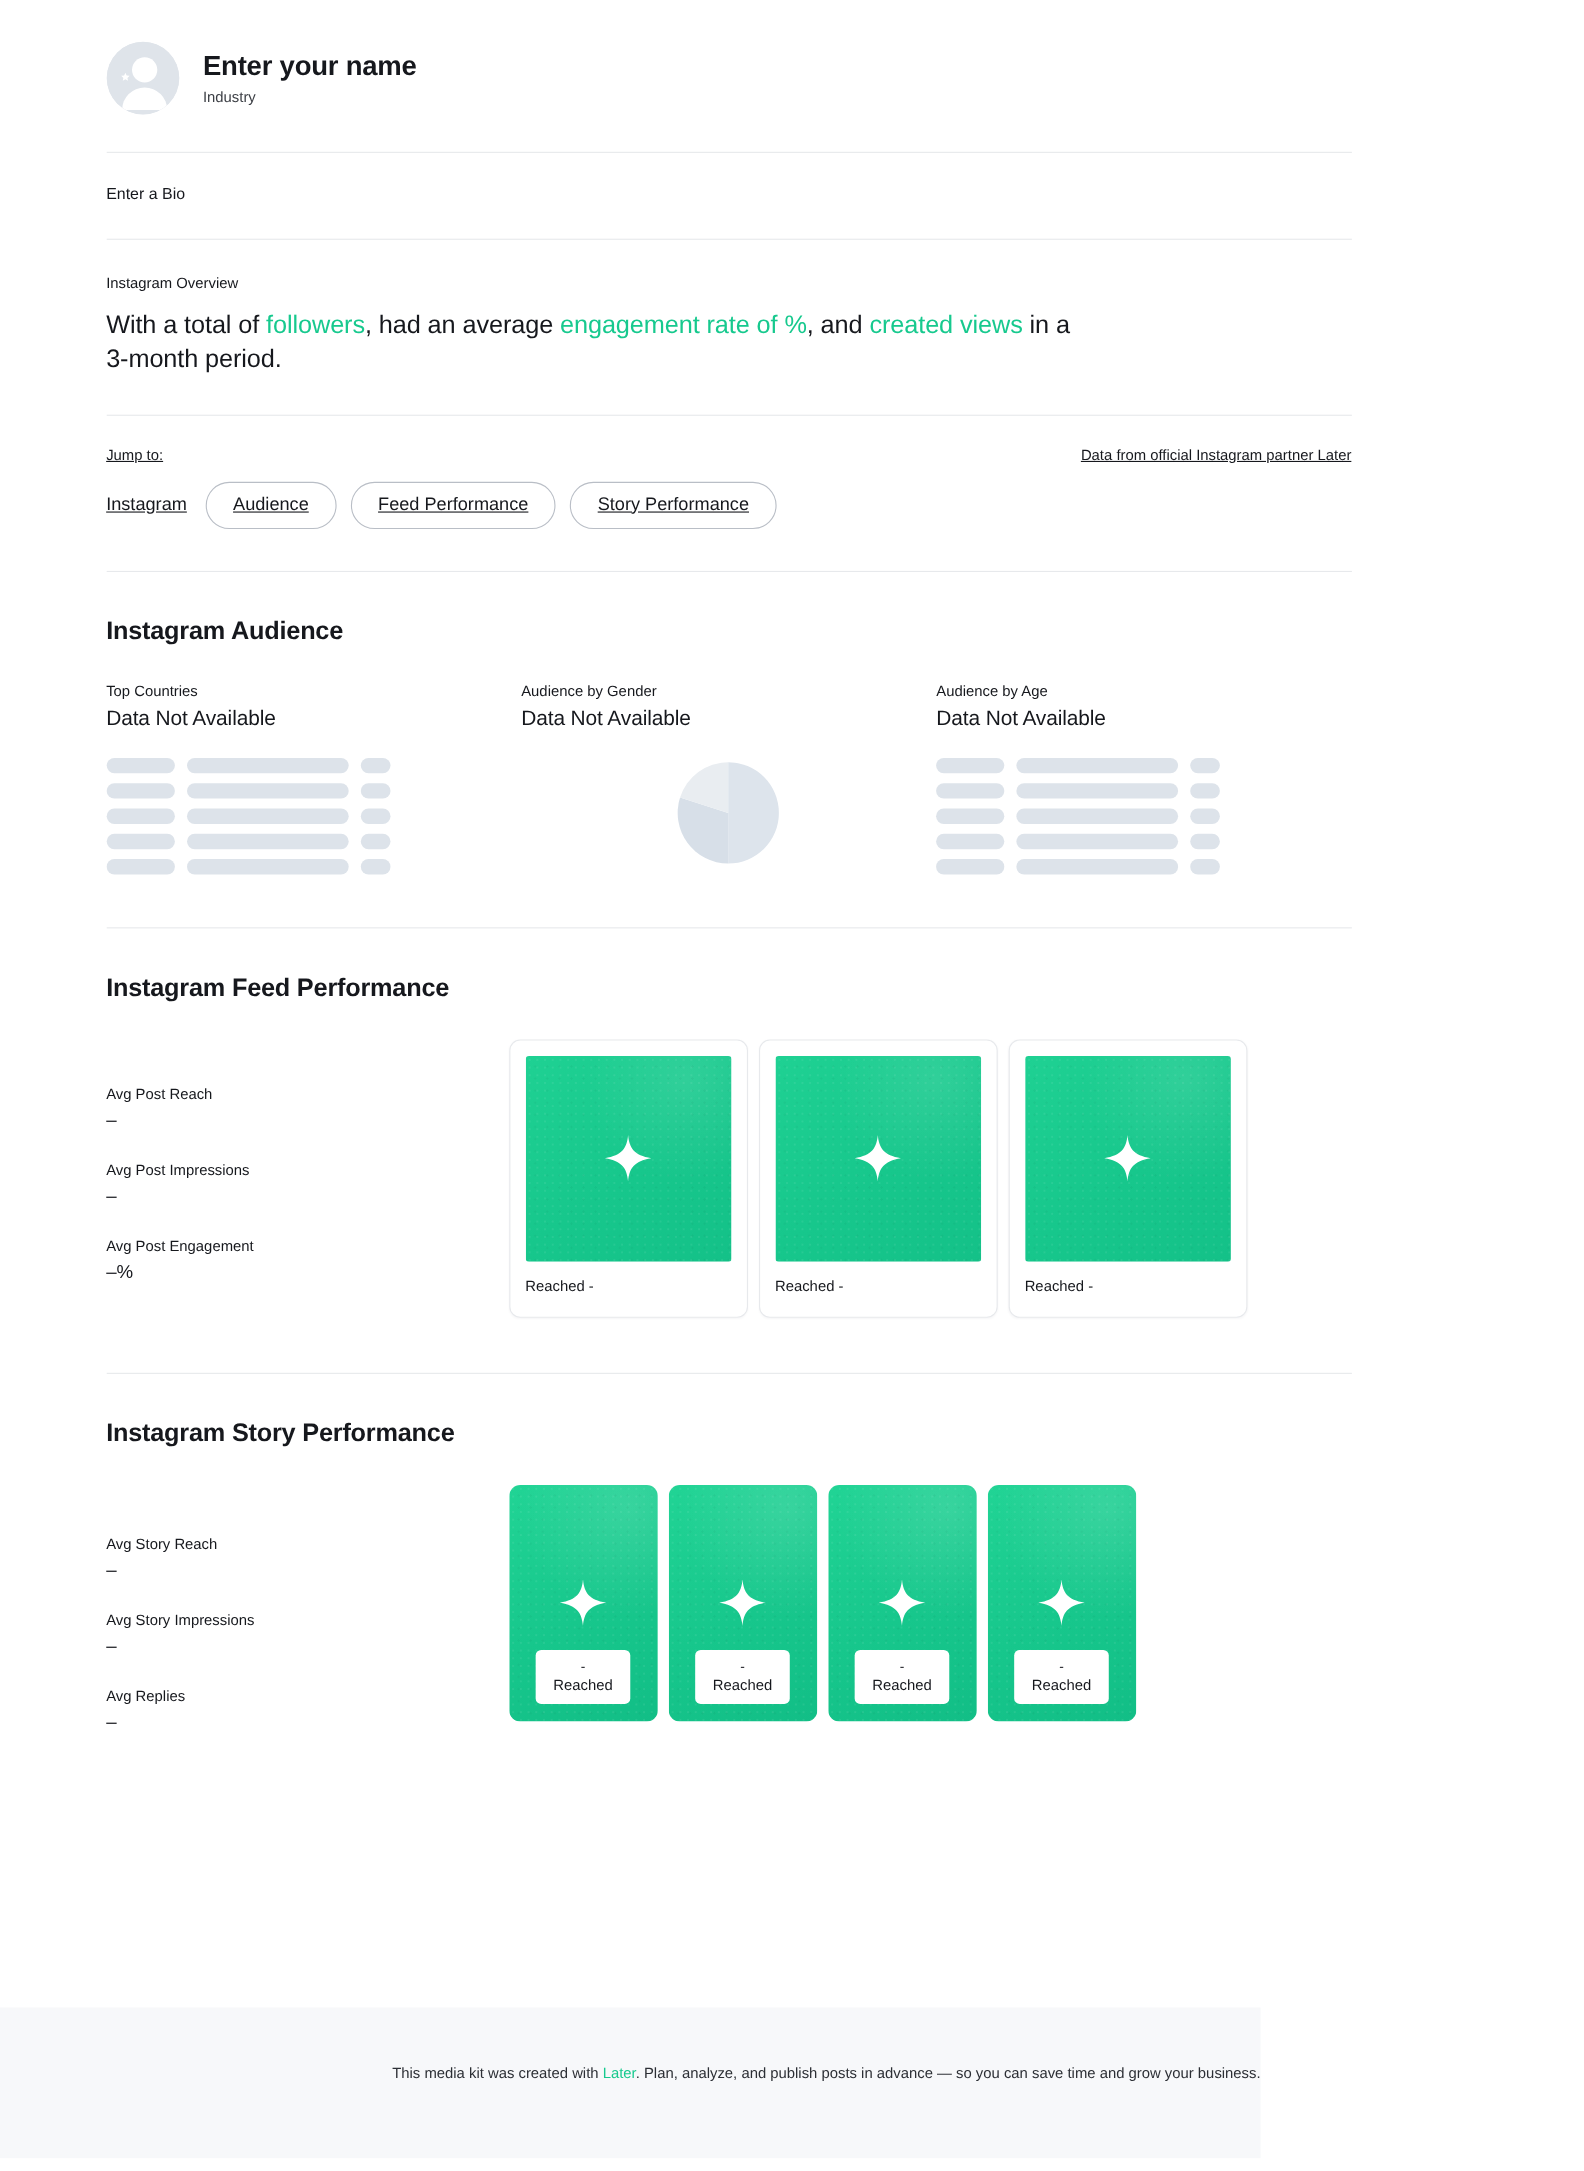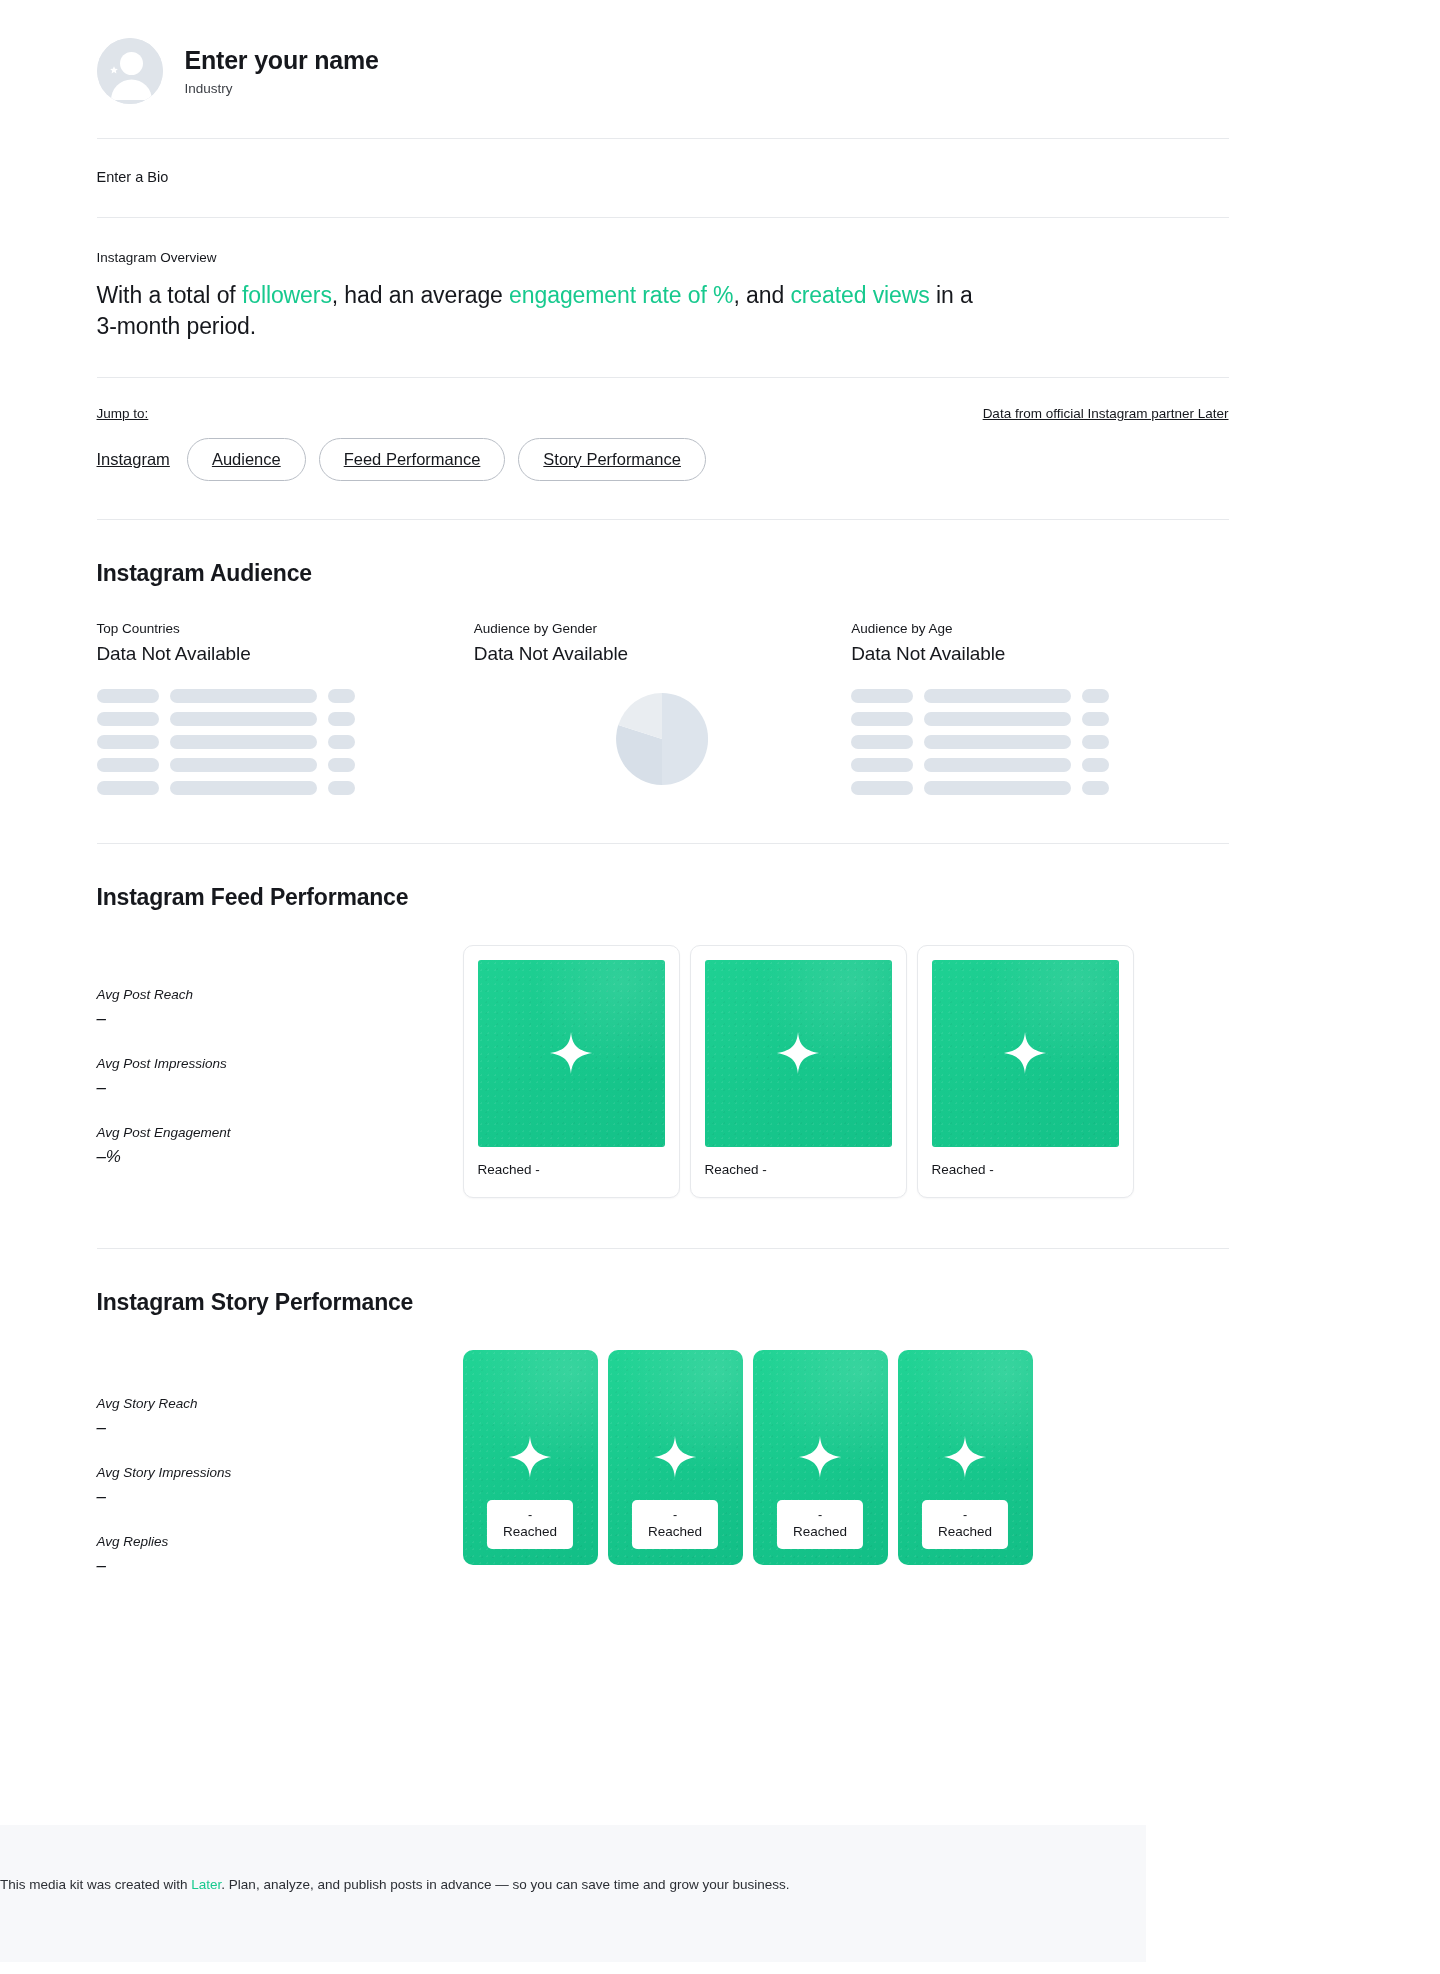--- a/index.html
+++ b/index.html
@@ -145,21 +145,21 @@
   .pie { width: 96px; height: 96px; }
 
   
   .perf-layout {
     display: flex;
     gap: 0px;
     align-items: flex-start;
     padding-bottom: 50px;
   }
   .metrics-col { width: 366px; flex: 0 0 366px; padding-top: 42px; }
-  .metric { margin-bottom: 27px; font-style: italic; }
+  .metric { margin-bottom: 27px; }
   .metric:last-child { margin-bottom: 0; }
   .metric-label { font-size: 13.5px; color: #16181d; margin-bottom: 7px; }
   .metric-value { font-size: 17px; color: #16181d; letter-spacing: -0.1px; }
 
   .feed-cards { display: flex; gap: 10px; flex: 1 1 auto; }
   .feed-card {
     width: 217px;
     background: #ffffff;
     border: 1px solid #e7e9ec;
     border-radius: 10px;
@@ -239,21 +239,21 @@
   .story-badge .bl { font-size: 13.5px; color:#16181d; display:block; font-weight: 400; }
 
   .story-layout { display:flex; align-items:flex-start; padding-bottom: 52px; }
   .story-metrics { width: 366px; flex: 0 0 366px; padding-top: 46px; }
 
   
   .footer {
     background: #f7f8fa;
     width: 1146px;
     padding: 52px 0 70px 0;
-    text-align: left;
+    text-align: right;
   }
   .footer-text {
     font-size: 13.5px;
     color: #2c2f35;
   }
   .footer-text .accent { color: #17c98e; }
 </style>
 </head>
 <body>
 

